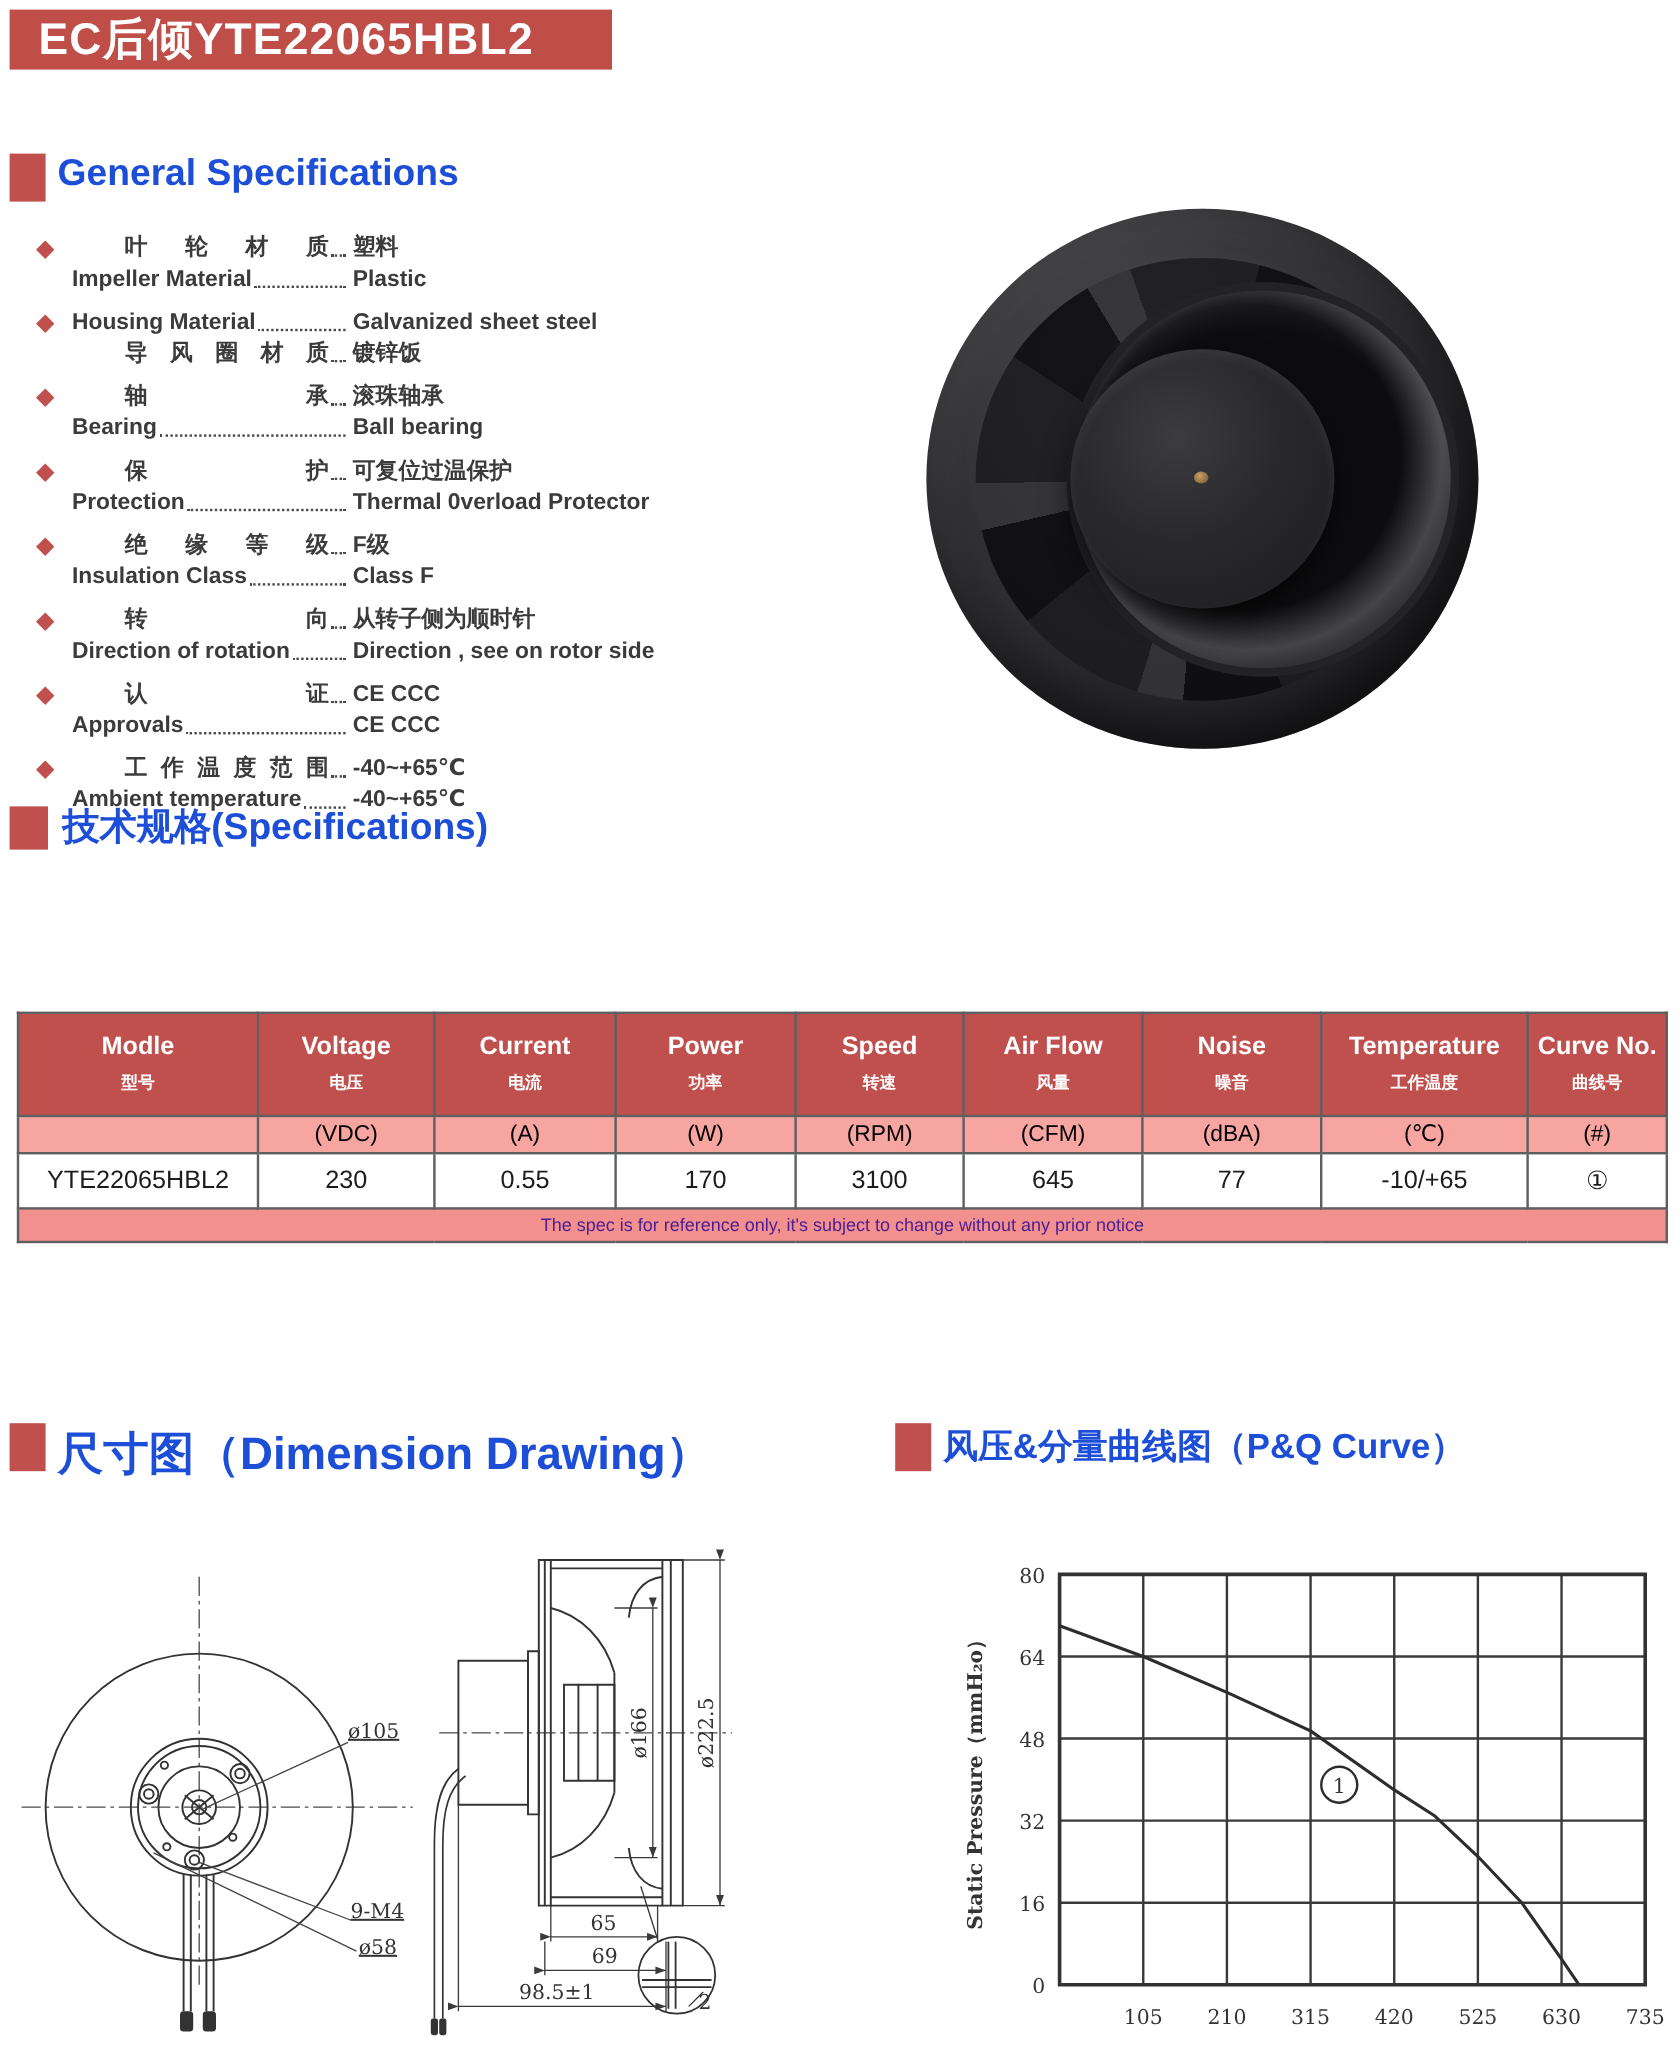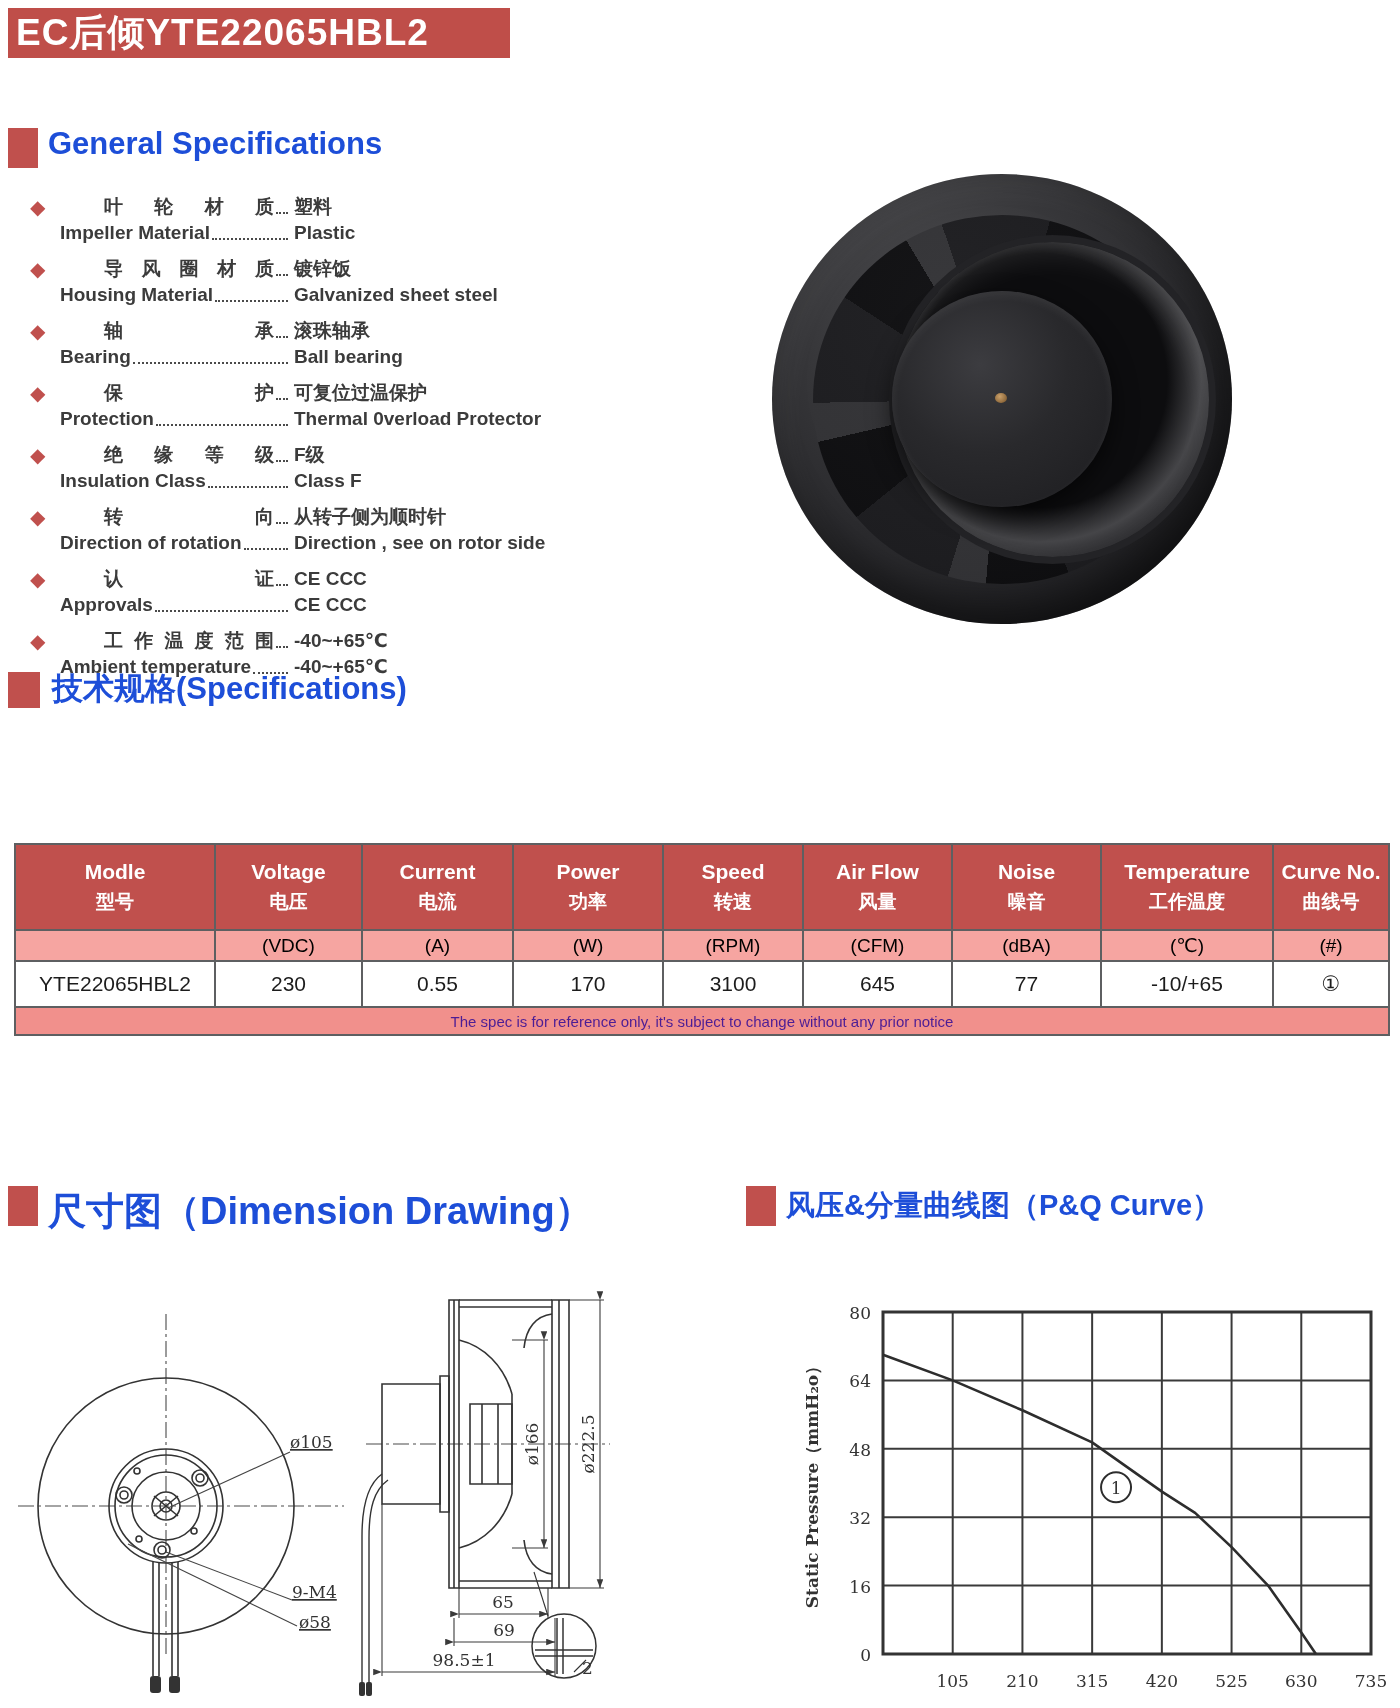--- a/index.html
+++ b/index.html
@@ -1,21 +1,21 @@
 <!DOCTYPE html>
 <html><head>
 <meta charset="utf-8">
 <style>
   html,body{margin:0;padding:0;background:#ffffff;}
   body{width:1400px;height:1708px;position:relative;font-family:"Liberation Sans","DejaVu Sans",sans-serif;color:#333;}
   .abs{position:absolute;}
 
   
   .title-bar{left:8px;top:8px;width:502px;height:50px;background:#bf4e49;color:#fff;
-    font-size:37px;font-weight:bold;line-height:50px;padding-left:8px;box-sizing:border-box;letter-spacing:1px;}
+    font-size:37px;font-weight:bold;line-height:50px;padding-left:24px;box-sizing:border-box;letter-spacing:1px;}
 
   
   .sq{background:#c0504d;width:30px;}
   .shead{color:#1d4ed8;font-weight:bold;}
 
   
   .spec-list{left:30px;top:194px;width:580px;}
   .spec-item{display:flex;margin-bottom:10px;}
   .bullet{width:30px;font-size:20px;color:#c0504d;line-height:26px;flex:0 0 30px;}
   .spec-body{flex:1;}
@@ -40,21 +40,21 @@
     background:radial-gradient(circle at 40% 34%,#3c3c40 0%,#29292c 45%,#1c1c1f 100%);
     box-shadow:0 10px 24px rgba(0,0,0,.6), inset 0 4px 10px rgba(255,255,255,.07);}
   .fan-hub::after{content:"";position:absolute;left:47%;top:47%;width:12px;height:10px;border-radius:50%;
     background:radial-gradient(circle at 40% 35%,#c9a06a,#8a6437 75%);}
 
   
   .spec-table{left:14px;top:843px;width:1374px;border-collapse:collapse;table-layout:fixed;}
   .spec-table th,.spec-table td{border:2px solid #5e5f61;text-align:center;vertical-align:middle;}
   .spec-table th{background:#c0504d;color:#fff;font-weight:bold;height:80px;padding:2px 0;}
   .th-en{font-size:21px;line-height:30px;}
-  .th-zh{font-size:19px;line-height:30px;}
+  .th-zh{font-size:14px;line-height:30px;}
   .unit-row td{background:#f6a5a1;color:#000000;font-size:19px;height:27px;margin-top:15px;}
   .data-row td{background:#fff;color:#1c1c1c;font-size:21px;height:42px;font-family:"Liberation Sans","DejaVu Sans",sans-serif;margin-top:28px;}
   .note-row td{background:#f1908c;color:#4c1d95;font-size:15px;height:24px;}
 
   
   .draw text{font-family:"DejaVu Serif","Liberation Serif",serif;font-size:17px;fill:#333;}
   .draw .dimu{text-decoration:underline;}
   .draw line,.draw path,.draw rect,.draw circle,.draw polyline{vector-effect:non-scaling-stroke;}
   .tick{font-family:"DejaVu Serif","Liberation Serif",serif;font-size:20px;fill:#222;}
   .marker-txt{font-family:"DejaVu Serif","Liberation Serif",serif;font-size:20px;fill:#222;}
@@ -89,31 +89,31 @@
             </span>
             <span class="val">Plastic</span>
           </span>
       </span>
     </div>
     <div class="spec-item">
       <span class="bullet">◆</span>
       <span class="spec-body">
         <span class="srow">
             <span class="zone">
+              <span class="lab">Housing Material</span>
+              <span class="dots"></span>
+            </span>
+            <span class="val">Galvanized sheet steel</span>
+          </span>
+        <span class="srow">
+            <span class="zone">
               <span class="lab spread">导风圈材质</span>
               <span class="dots"></span>
             </span>
             <span class="val">镀锌饭</span>
-          </span>
-        <span class="srow">
-            <span class="zone">
-              <span class="lab">Housing Material</span>
-              <span class="dots"></span>
-            </span>
-            <span class="val">Galvanized sheet steel</span>
           </span>
       </span>
     </div>
     <div class="spec-item">
       <span class="bullet">◆</span>
       <span class="spec-body">
         <span class="srow">
             <span class="zone">
               <span class="lab spread">轴承</span>
               <span class="dots"></span>

